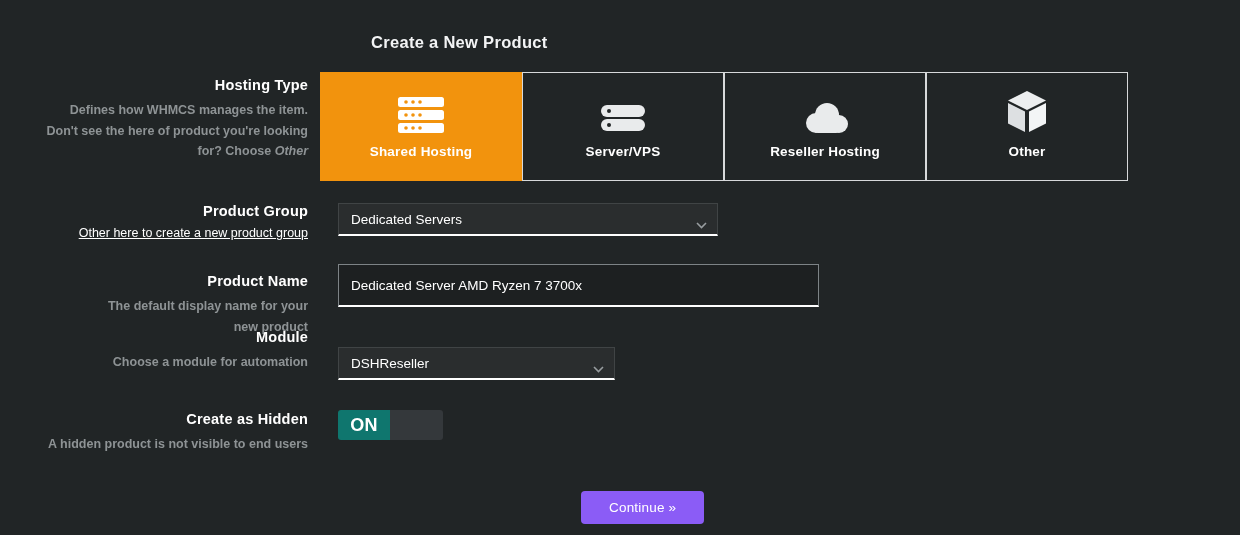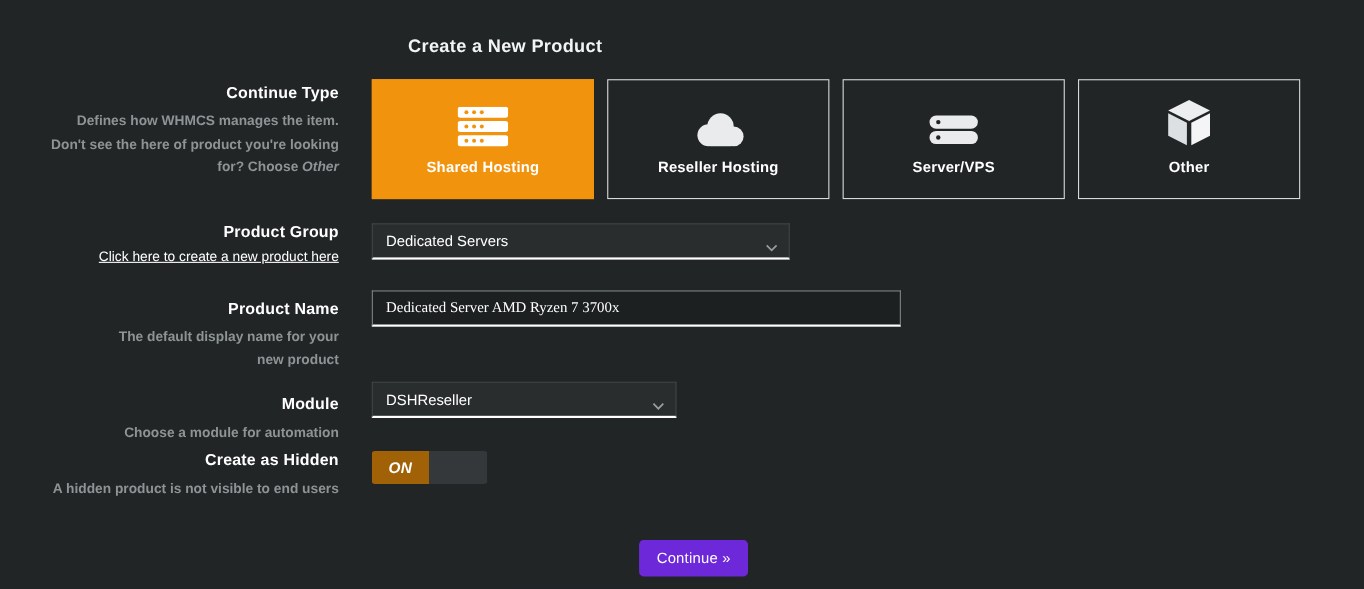--- a/index.html
+++ b/index.html
@@ -21,71 +21,71 @@
   }
   .field-label { font-size:14.5px; font-weight:bold; color:#ffffff; letter-spacing:.2px; }
   .field-help { margin-top:7px; font-size:12.5px; color:#8e9395; line-height:1.65;font-weight:bold; }
   .field-help em { font-style:italic; }
   .group-link {
     display:inline-block; margin-top:7px; font-size:12.5px; color:#ffffff;
     text-decoration:underline; cursor:pointer;
   }
 
   
-  .cards { position:absolute; left:338px; top:72px; display:flex; gap:12px; }
+  .cards { position:absolute; left:320px; top:72px; display:flex; gap:0; }
   .card {
     width:202px; height:109px; border:1px solid #d7d9da; background:transparent;
     display:flex; flex-direction:column; align-items:center; justify-content:center;
     gap:9px; cursor:pointer;
   }
   .card.selected { background:#f2930d; border-color:#f2930d; }
   .card-label { font-size:13.5px; font-weight:bold; color:#fff; letter-spacing:.2px; }
   .card-icon { height:40px; display:flex; align-items:flex-end; justify-content:center; }
 
   
   .select {
     position:absolute; height:33px; background:#2a2d2e;
     border:1px solid #404445; border-bottom:2px solid #ffffff;
     display:flex; align-items:center; padding:12px 12px;
     font-size:13.5px; color:#fff; cursor:pointer;
   }
   .select .chev { position:absolute; right:10px; top:13px; }
 
   .text-input {
-    position:absolute; left:338px; top:264px; width:481px; height:33px;
+    position:absolute; left:338px; top:264px; width:481px; height:43px;
     background:#1d2021; border:1px solid #7d8386; border-bottom:2px solid #ffffff;
     color:#fff; padding:0 12px; font-size:13.5px;
-    font-family:Liberation Serif, serif; outline:none;
+    font-family:Liberation Sans, sans-serif; outline:none;
   }
 
   
   .toggle {
     position:absolute; left:338px; top:410px; width:105px; height:30px;
     display:flex; border-radius:3px; overflow:hidden; cursor:pointer;
   }
   .toggle-on {
-    width:52px; background:#a16207; color:#fff; font-weight:bold; font-size:14px;
-    display:flex; align-items:center; justify-content:center; letter-spacing:.3px;font-style:italic;
+    width:52px; background:#0f766e; color:#fff; font-weight:bold; font-size:18px;
+    display:flex; align-items:center; justify-content:center; letter-spacing:.3px;
   }
   .toggle-off { flex:1; background:#34383b; }
 
   .continue-btn {
     position:absolute; left:581px; top:491px;
-    background:#6d28d9; color:#fff; border:none; border-radius:4px;
-    padding:9px 16px; font-size:13.5px; font-family:"Liberation Sans", sans-serif;
+    background:#8b5cf6; color:#fff; border:none; border-radius:4px;
+    padding:9px 28px; font-size:13.5px; font-family:"Liberation Sans", sans-serif;
     cursor:pointer; letter-spacing:.2px;
   }
 </style>
 </head>
 <body>
 
 <div class="page-title">Create a New Product</div>
 
 <div class="label-col" style="top:77px">
-  <div class="field-label">Continue Type</div>
+  <div class="field-label">Hosting Type</div>
   <div class="field-help">
     <span>Defines how WHMCS manages the item.</span><br>
     <span>Don't see the here of product you're looking for? Choose </span><em>Other</em>
   </div>
 </div>
 
 <div class="cards">
   <div class="card selected">
     <div class="card-icon">
       <svg width="46" height="38" viewBox="0 0 46 38">
@@ -103,76 +103,76 @@
             <circle cx="15" cy="31" r="1.8"></circle>
             <circle cx="22" cy="31" r="1.8"></circle>
         </g>
       </svg>
     </div>
     <div class="card-label">Shared Hosting</div>
   </div>
 
   <div class="card">
     <div class="card-icon">
+      <svg width="50" height="38" viewBox="0 0 50 38">
+        <rect x="3" y="8" width="44" height="12" rx="6" fill="#e9ebec"></rect>
+        <rect x="3" y="22" width="44" height="12" rx="6" fill="#e9ebec"></rect>
+        <circle cx="11" cy="14" r="2" fill="#212526"></circle>
+        <circle cx="11" cy="28" r="2" fill="#212526"></circle>
+      </svg>
+    </div>
+    <div class="card-label">Server/VPS</div>
+  </div>
+
+  <div class="card">
+    <div class="card-icon">
       <svg width="52" height="36" viewBox="0 0 52 36">
         <g fill="#e9ebec">
           <circle cx="17" cy="24" r="10"></circle>
           <circle cx="28" cy="16" r="12"></circle>
           <circle cx="40" cy="25" r="9"></circle>
           <rect x="13" y="22" width="30" height="12" rx="6"></rect>
         </g>
       </svg>
     </div>
     <div class="card-label">Reseller Hosting</div>
-  </div>
-
-  <div class="card">
-    <div class="card-icon">
-      <svg width="50" height="38" viewBox="0 0 50 38">
-        <rect x="3" y="8" width="44" height="12" rx="6" fill="#e9ebec"></rect>
-        <rect x="3" y="22" width="44" height="12" rx="6" fill="#e9ebec"></rect>
-        <circle cx="11" cy="14" r="2" fill="#212526"></circle>
-        <circle cx="11" cy="28" r="2" fill="#212526"></circle>
-      </svg>
-    </div>
-    <div class="card-label">Server/VPS</div>
   </div>
 
   <div class="card">
     <div class="card-icon">
       <svg width="44" height="46" viewBox="0 0 44 46">
         <polygon points="22,2 41,11.5 22,21 3,11.5" fill="#eceeef"></polygon>
         <polygon points="3,14 20,22.5 20,43 3,34.5" fill="#dde0e2"></polygon>
         <polygon points="41,14 24,22.5 24,43 41,34.5" fill="#f3f5f6"></polygon>
       </svg>
     </div>
     <div class="card-label">Other</div>
   </div>
 </div>
 
 <div class="label-col" style="top:203px">
   <div class="field-label">Product Group</div>
-  <span class="group-link">Click here to create a new product here</span>
+  <span class="group-link">Other here to create a new product group</span>
 </div>
 <div class="select" style="left:338px; top:203px; width:380px">
   <span>Dedicated Servers</span>
   <span class="chev">
     <svg width="11" height="7" viewBox="0 0 11 7">
         <path d="M1 1l4.5 4.5L10 1" stroke="#989da0" stroke-width="1.6" fill="none"></path>
       </svg>
   </span>
 </div>
 
 <div class="label-col" style="top:273px">
   <div class="field-label">Product Name</div>
   <div class="field-help" style="padding-left:60px">The default display name for your new product</div>
 </div>
 <input class="text-input" type="text" value="Dedicated Server AMD Ryzen 7 3700x" style="">
 
-<div class="label-col" style="top:360px">
+<div class="label-col" style="top:329px">
   <div class="field-label">Module</div>
   <div class="field-help">Choose a module for automation</div>
 </div>
 <div class="select" style="left:338px; top:347px; width:277px">
   <span>DSHReseller</span>
   <span class="chev">
     <svg width="11" height="7" viewBox="0 0 11 7">
         <path d="M1 1l4.5 4.5L10 1" stroke="#989da0" stroke-width="1.6" fill="none"></path>
       </svg>
   </span>

